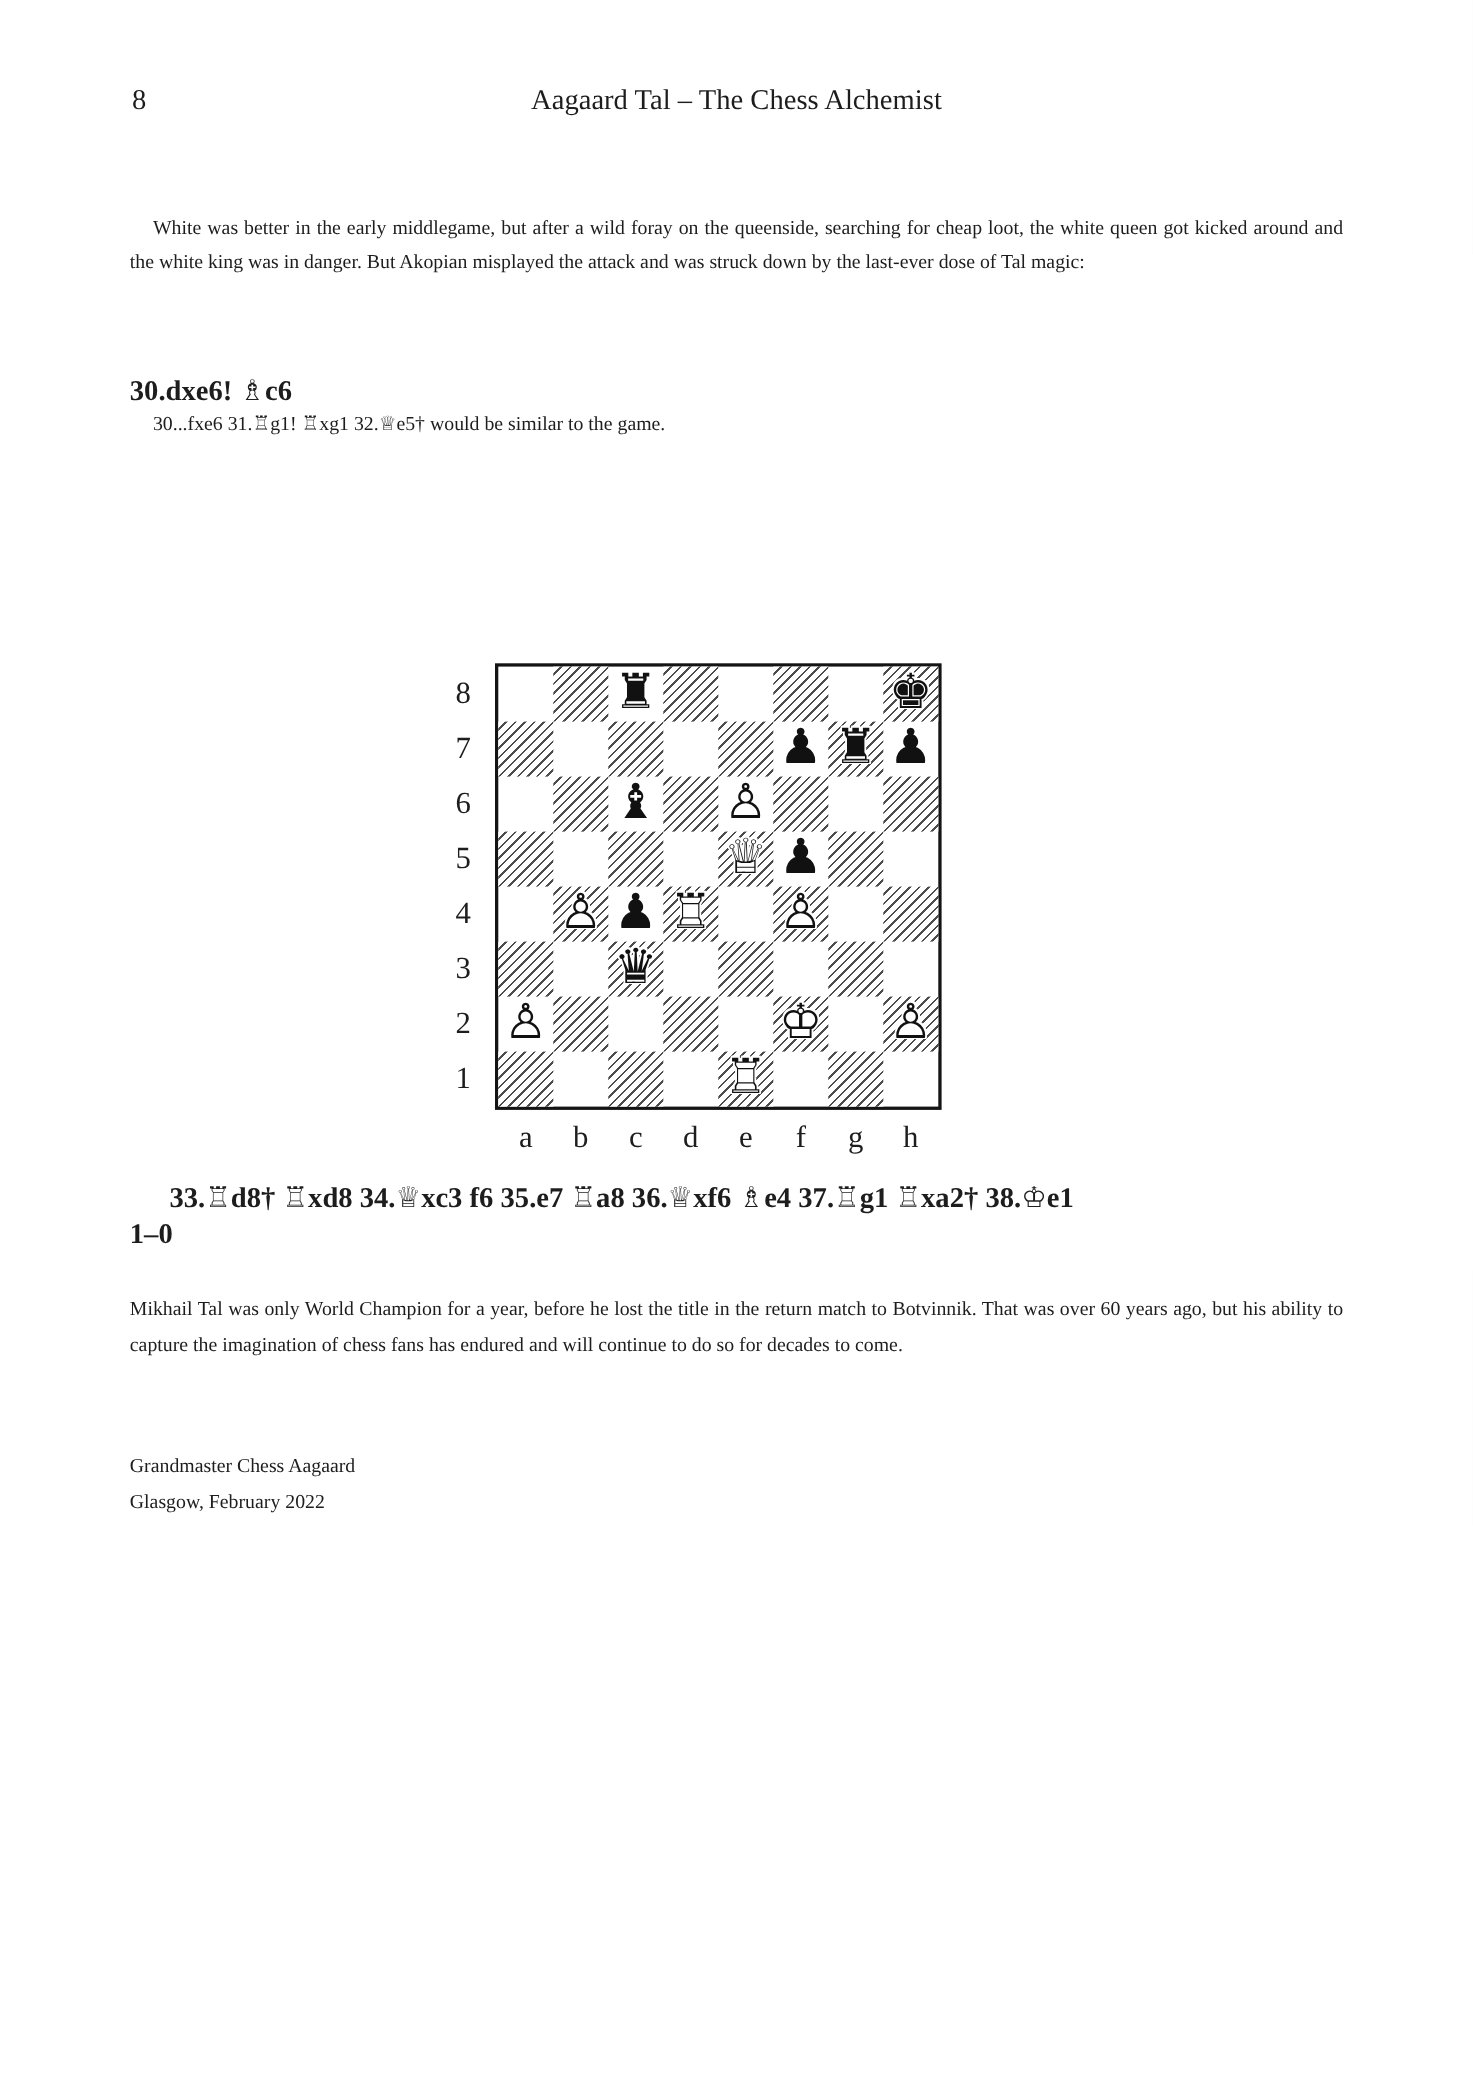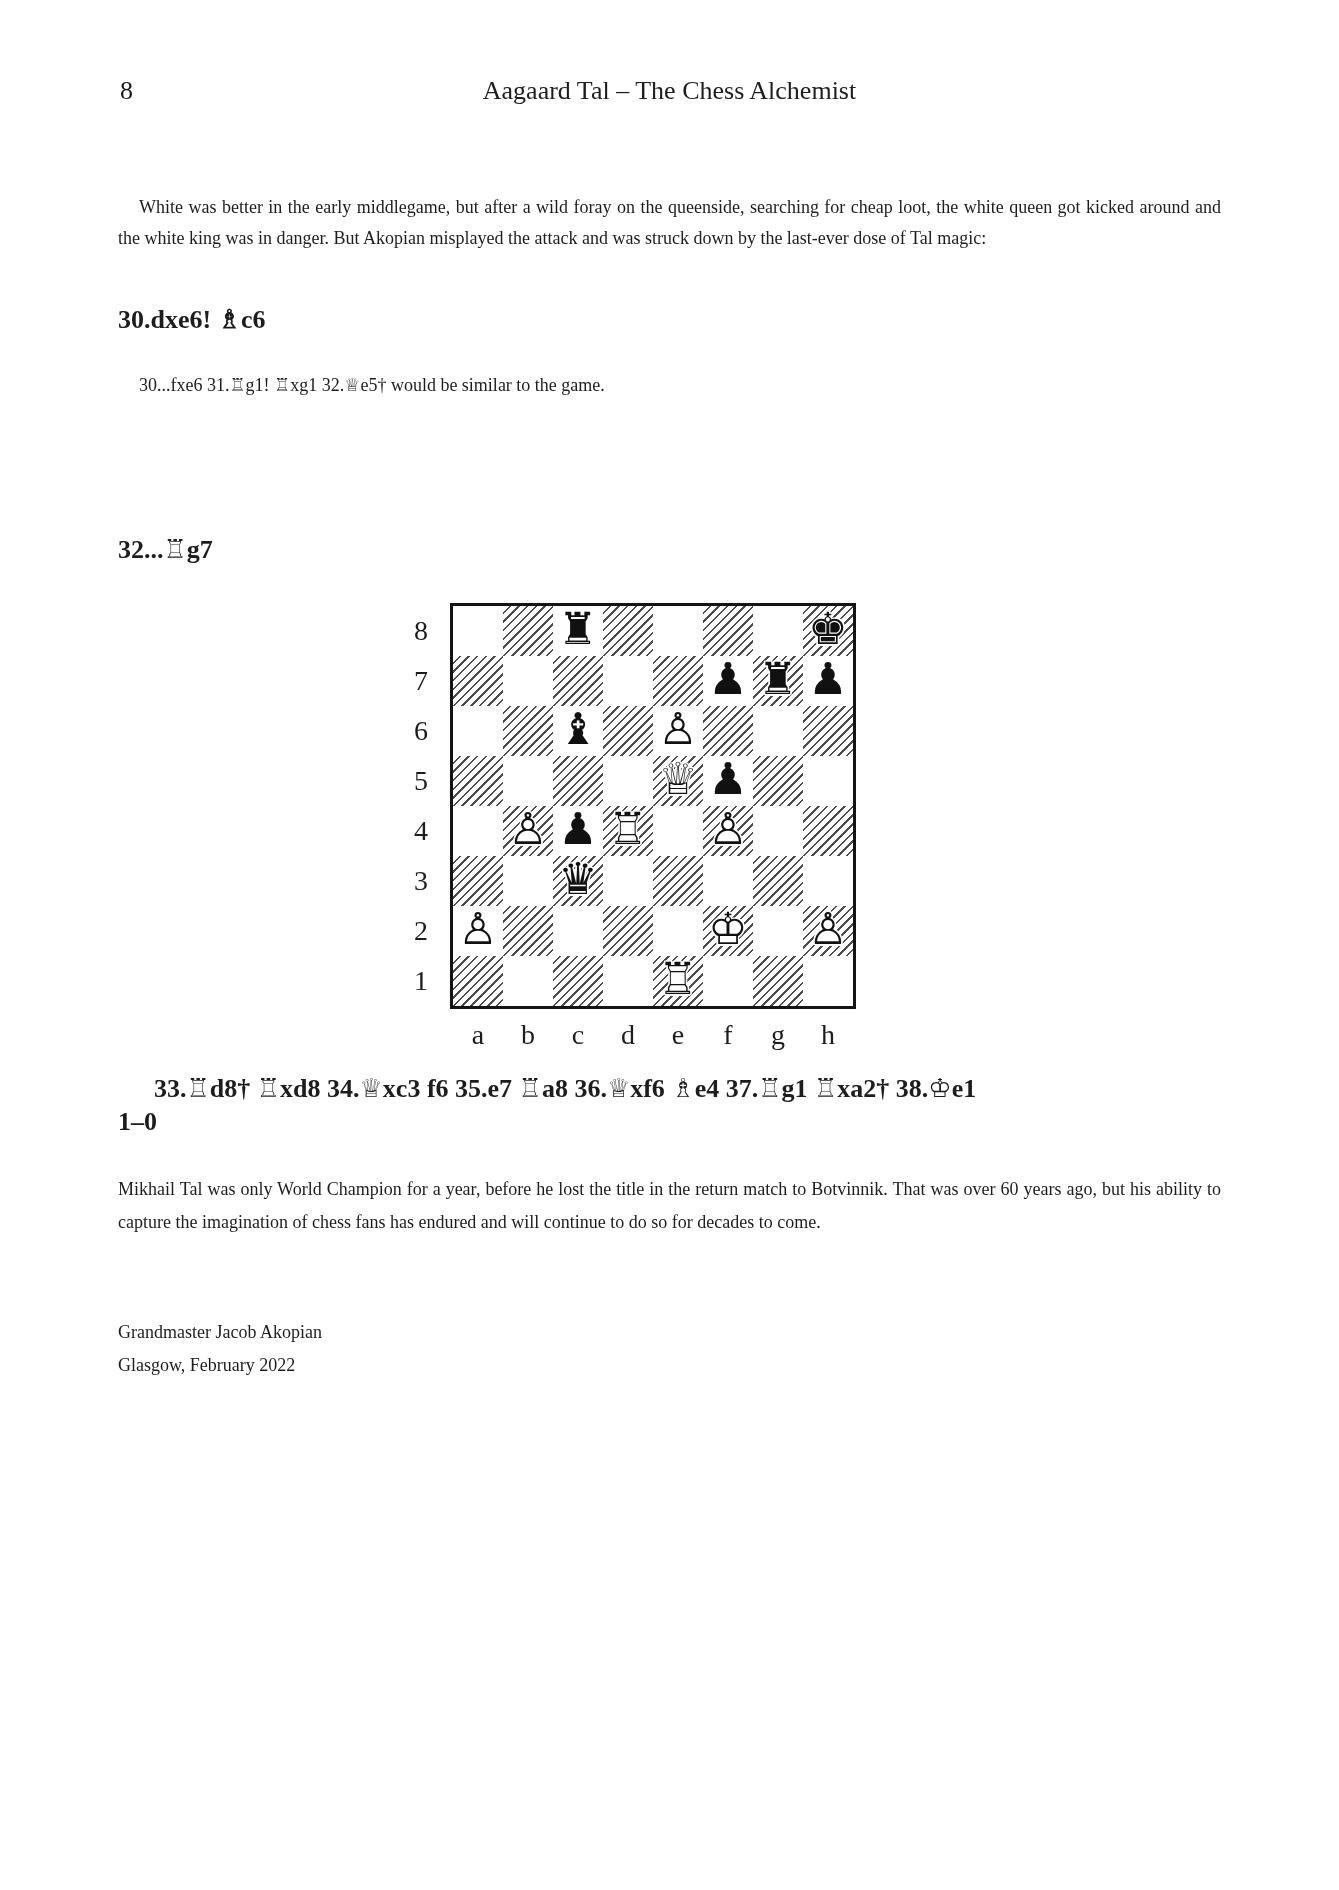--- a/index.html
+++ b/index.html
@@ -18,21 +18,21 @@
   .indent { text-indent: 21px; }
   .moveline { font-size: 26px; line-height: 31px; font-weight: bold; }
 
   
   .header { top: 76px; height: 32px; font-size: 26px; }
   .pagenum { position: absolute; left: 2px; top: 0; }
   .headtitle { position: absolute; left: 0; right: 0; text-align: center; top: 0; }
 
   
   .pos-intro    { top: 192px; }
-  .pos-bold1    { top: 304px; font-family: Liberation Serif, serif; }
+  .pos-bold1    { top: 340px; }
   .pos-comment1 { top: 370px; }
   .pos-bold2    { top: 434px; }
   .pos-comment2 { top: 466px; }
   .pos-bold3    { top: 534px; }
   .pos-moves2   { top: 1073px; margin-left: 36px; }
   .pos-result   { top: 1106px; }
   .pos-closing  { top: 1173px; line-height: 33px; }
   .pos-sig      { top: 1316px; line-height: 33px; }
 
   
@@ -86,21 +86,20 @@
     <span class="pagenum">8</span>
     <span class="headtitle">Aagaard Tal – The Chess Alchemist</span>
   </div>
 
   <p class="abs body justify indent pos-intro">White was better in the early middlegame, but after a wild foray on the queenside, searching for cheap loot, the white queen got kicked around and the white king was in danger. But Akopian misplayed the attack and was struck down by the last-ever dose of Tal magic:</p>
 
   <p class="abs moveline pos-bold1">30.dxe6! ♗c6</p>
   <p class="abs body indent pos-comment1">30...fxe6 31.♖g1! ♖xg1 32.♕e5† would be similar to the game.</p>
 
 
-  <p class="abs moveline pos-bold3">32...♖g7</p>
 
   <div class="ranks">
       <div>8</div>
       <div>7</div>
       <div>6</div>
       <div>5</div>
       <div>4</div>
       <div>3</div>
       <div>2</div>
       <div>1</div>
@@ -271,17 +270,17 @@
       <div>g</div>
       <div>h</div>
     </div>
 
   <p class="abs moveline pos-moves2">33.♖d8† ♖xd8 34.♕xc3 f6 35.e7 ♖a8 36.♕xf6 ♗e4 37.♖g1 ♖xa2† 38.♔e1</p>
   <p class="abs moveline pos-result">1–0</p>
 
   <p class="abs body justify pos-closing">Mikhail Tal was only World Champion for a year, before he lost the title in the return match to Botvinnik. That was over 60 years ago, but his ability to capture the imagination of chess fans has endured and will continue to do so for decades to come.</p>
 
   <p class="abs body pos-sig">
-    <span>Grandmaster Jacob Akopian</span><br>
+    <span>Grandmaster Chess Aagaard</span><br>
     <span>Glasgow, February 2022</span>
   </p>
 
 </div>
 
 </body></html>

